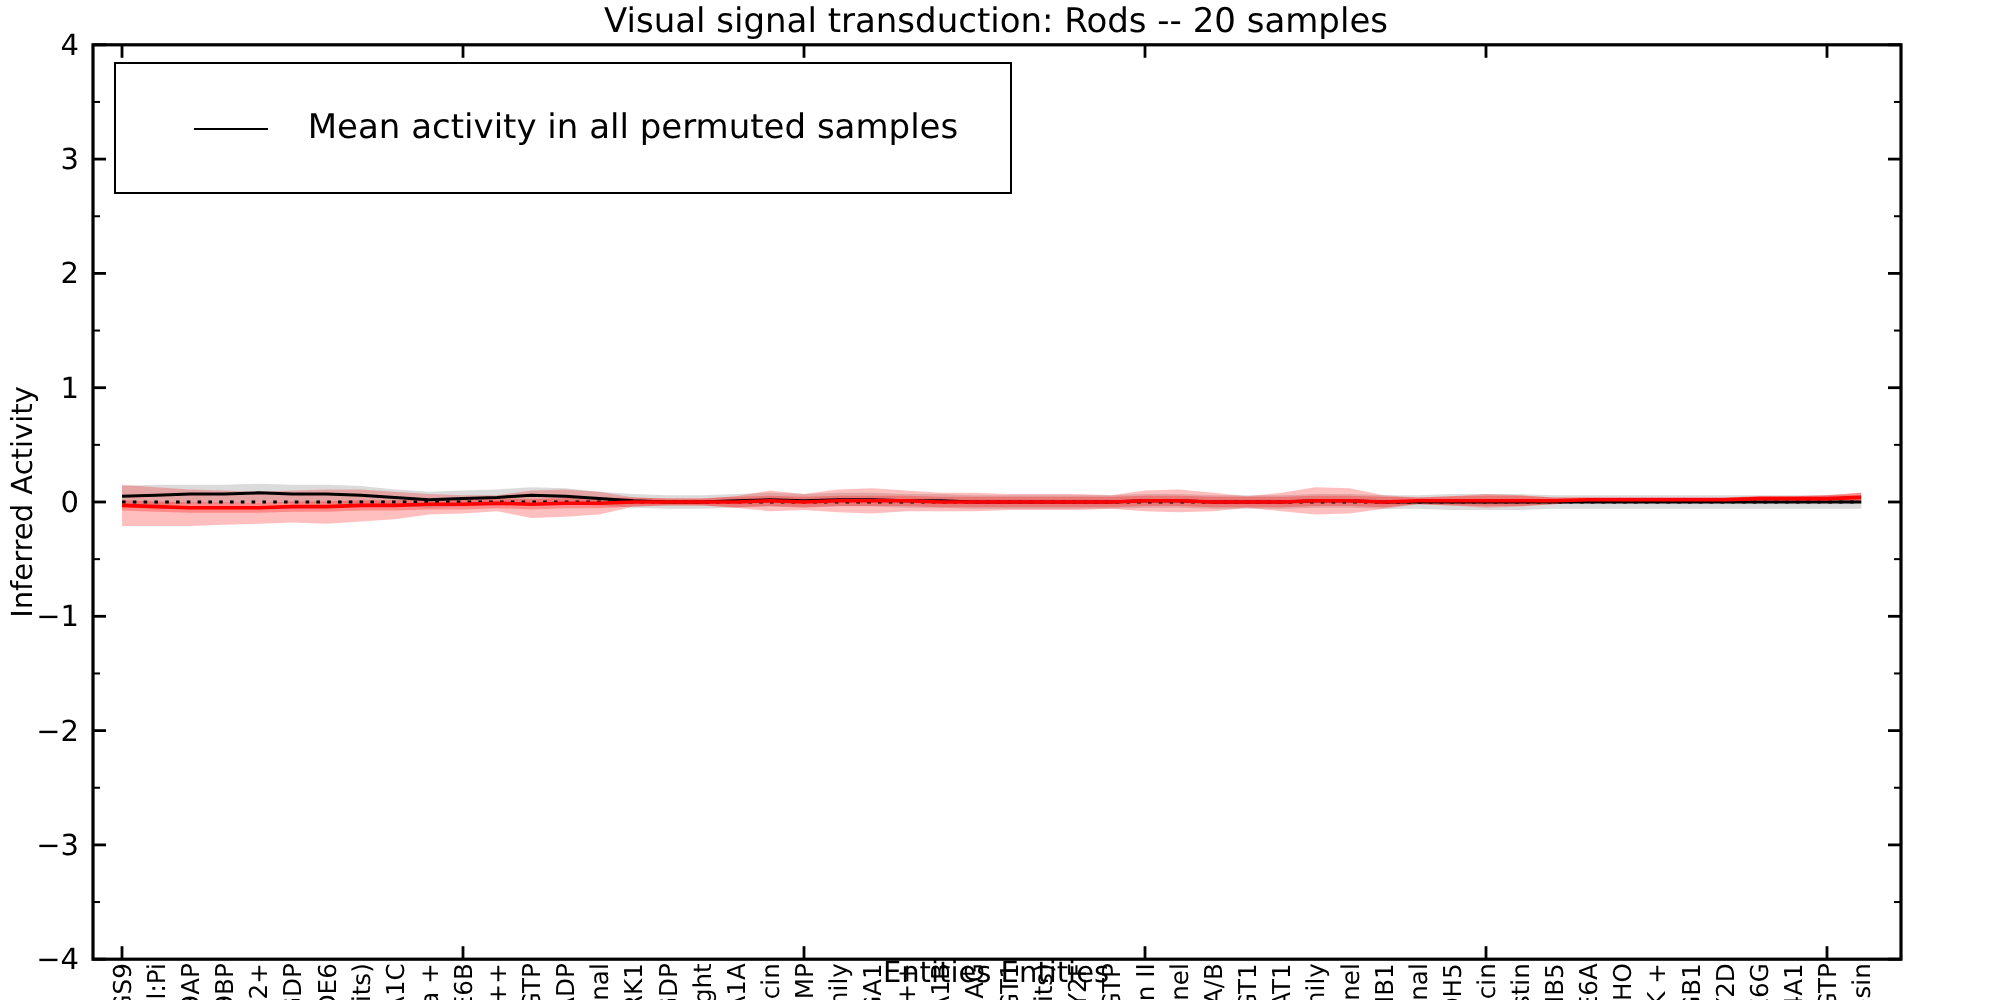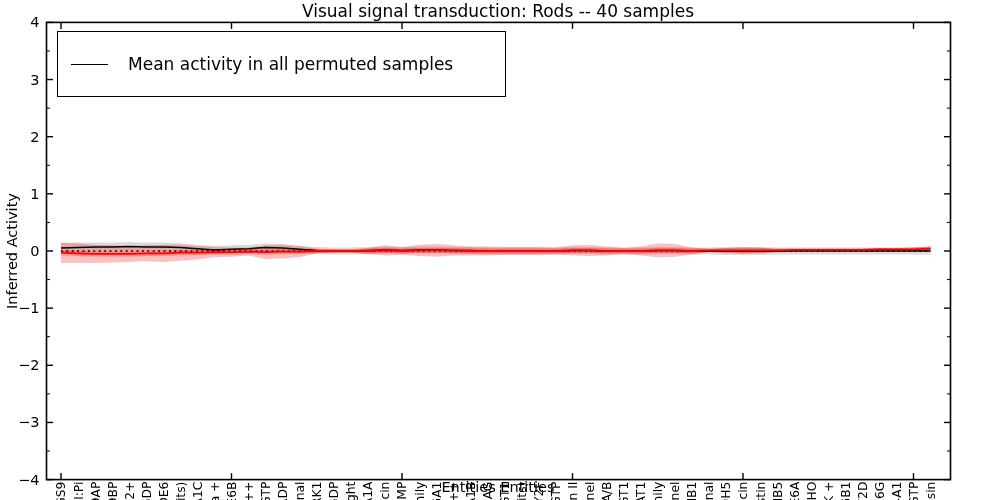--- a/index.html
+++ b/index.html
@@ -7,21 +7,21 @@
          font-family:"DejaVu Sans","Liberation Sans",sans-serif;}
   #plot-svg{position:absolute;left:0;top:0;}
   .chart-title{position:absolute;left:46px;top:1px;width:904px;text-align:center;
                font-size:17px;color:#000;}
   .xaxis-title{position:absolute;left:46px;top:479px;width:904px;text-align:center;
                font-size:14.5px;color:#000;}
   .yaxis-title{position:absolute;left:-58px;top:243px;width:140px;text-align:center;
                font-size:14.5px;color:#000;transform:rotate(-90deg);white-space:nowrap;}
   .legend{position:absolute;left:57px;top:31px;width:449px;height:66px;
           border:1.6px solid #000;background:#fff;box-sizing:border-box;
-          display:flex;flex-direction:column;justify-content:space-evenly;}
+          display:flex;flex-direction:row;justify-content:space-evenly;}
   .legend-row{display:flex;align-items:center;padding-left:13px;}
   .legend-swatch{width:37px;height:0;border-top:1.8px solid #000;margin-right:20px;flex:0 0 auto;}
   .legend-label{font-size:17px;color:#000;white-space:nowrap;}
 </style>
 </head>
 <body>
 
 <div id="stage">
   <svg id="plot-svg" width="1000" height="500">
       <path d="M61.0 243.0 L78.0 242.4 L95.1 242.4 L112.2 242.4 L129.2 241.9 L146.3 242.4 L163.3 242.4 L180.4 243.0 L197.4 244.7 L214.5 245.9 L231.5 245.3 L248.6 244.7 L265.6 243.6 L282.6 244.1 L299.7 245.9 L316.8 247.0 L333.8 247.6 L350.9 247.6 L367.9 247.0 L384.9 246.4 L402.0 247.0 L419.1 246.4 L436.1 246.4 L453.2 247.0 L470.2 247.0 L487.3 247.6 L504.3 247.6 L521.4 247.6 L538.4 247.6 L555.5 247.6 L572.5 247.0 L589.6 247.0 L606.6 247.6 L623.6 247.6 L640.7 247.6 L657.8 247.0 L674.8 247.0 L691.9 247.6 L708.9 247.6 L726.0 247.0 L743.0 247.0 L760.1 247.0 L777.1 247.6 L794.1 247.6 L811.2 247.6 L828.3 247.6 L845.3 247.6 L862.4 247.6 L879.4 247.6 L896.5 247.6 L913.5 247.6 L930.6 247.6 L930.6 254.4 L913.5 254.4 L896.5 254.4 L879.4 254.4 L862.4 254.4 L845.3 254.4 L828.3 254.4 L811.2 254.4 L794.1 254.4 L777.1 254.4 L760.1 255.0 L743.0 255.0 L726.0 255.0 L708.9 254.4 L691.9 254.4 L674.8 253.9 L657.8 253.9 L640.7 254.4 L623.6 254.4 L606.6 254.4 L589.6 253.9 L572.5 253.9 L555.5 254.4 L538.4 254.4 L521.4 254.4 L504.3 254.4 L487.3 254.4 L470.2 253.9 L453.2 253.9 L436.1 253.3 L419.1 253.3 L402.0 253.9 L384.9 253.3 L367.9 253.9 L350.9 254.4 L333.8 254.4 L316.8 253.9 L299.7 252.7 L282.6 252.1 L265.6 251.6 L248.6 252.7 L231.5 253.3 L214.5 253.9 L197.4 252.7 L180.4 252.1 L163.3 251.6 L146.3 251.6 L129.2 251.0 L112.2 251.6 L95.1 251.6 L78.0 252.7 L61.0 253.3 Z" fill="#999999" fill-opacity="0.35" stroke="none"></path>
@@ -132,21 +132,21 @@
       <text x="798.65" y="481.6" transform="rotate(-90 798.65 481.6)" text-anchor="end" font-size="12.3" font-family="DejaVu Sans, Liberation Sans, sans-serif" fill="#000">PDE6A</text>
       <text x="815.7" y="481.6" transform="rotate(-90 815.7 481.6)" text-anchor="end" font-size="12.3" font-family="DejaVu Sans, Liberation Sans, sans-serif" fill="#000">RHO</text>
       <text x="832.75" y="481.6" transform="rotate(-90 832.75 481.6)" text-anchor="end" font-size="12.3" font-family="DejaVu Sans, Liberation Sans, sans-serif" fill="#000">mol:K +</text>
       <text x="849.8000000000001" y="481.6" transform="rotate(-90 849.8000000000001 481.6)" text-anchor="end" font-size="12.3" font-family="DejaVu Sans, Liberation Sans, sans-serif" fill="#000">CNGB1</text>
       <text x="866.85" y="481.6" transform="rotate(-90 866.85 481.6)" text-anchor="end" font-size="12.3" font-family="DejaVu Sans, Liberation Sans, sans-serif" fill="#000">GUCY2D</text>
       <text x="883.9000000000001" y="481.6" transform="rotate(-90 883.9000000000001 481.6)" text-anchor="end" font-size="12.3" font-family="DejaVu Sans, Liberation Sans, sans-serif" fill="#000">PDE6G</text>
       <text x="900.95" y="481.6" transform="rotate(-90 900.95 481.6)" text-anchor="end" font-size="12.3" font-family="DejaVu Sans, Liberation Sans, sans-serif" fill="#000">SLC24A1</text>
       <text x="918" y="481.6" transform="rotate(-90 918 481.6)" text-anchor="end" font-size="12.3" font-family="DejaVu Sans, Liberation Sans, sans-serif" fill="#000">PDE6G/GNAT1/GTP</text>
       <text x="935.0500000000001" y="481.6" transform="rotate(-90 935.0500000000001 481.6)" text-anchor="end" font-size="12.3" font-family="DejaVu Sans, Liberation Sans, sans-serif" fill="#000">Rhodopsin</text>
     </svg>
-  <div class="chart-title">Visual signal transduction: Rods -- 40 samples</div>
+  <div class="chart-title">Visual signal transduction: Rods -- 20 samples</div>
   <div class="yaxis-title">Inferred Activity</div>
   <div class="xaxis-title">Entities Entities</div>
   <div class="legend">
     <div class="legend-row">
       <span class="legend-swatch" style="border-top-color: rgb(0, 0, 0);"></span>
       <span class="legend-label">Mean activity in all permuted samples</span>
     </div>
   </div>
 </div>
 

